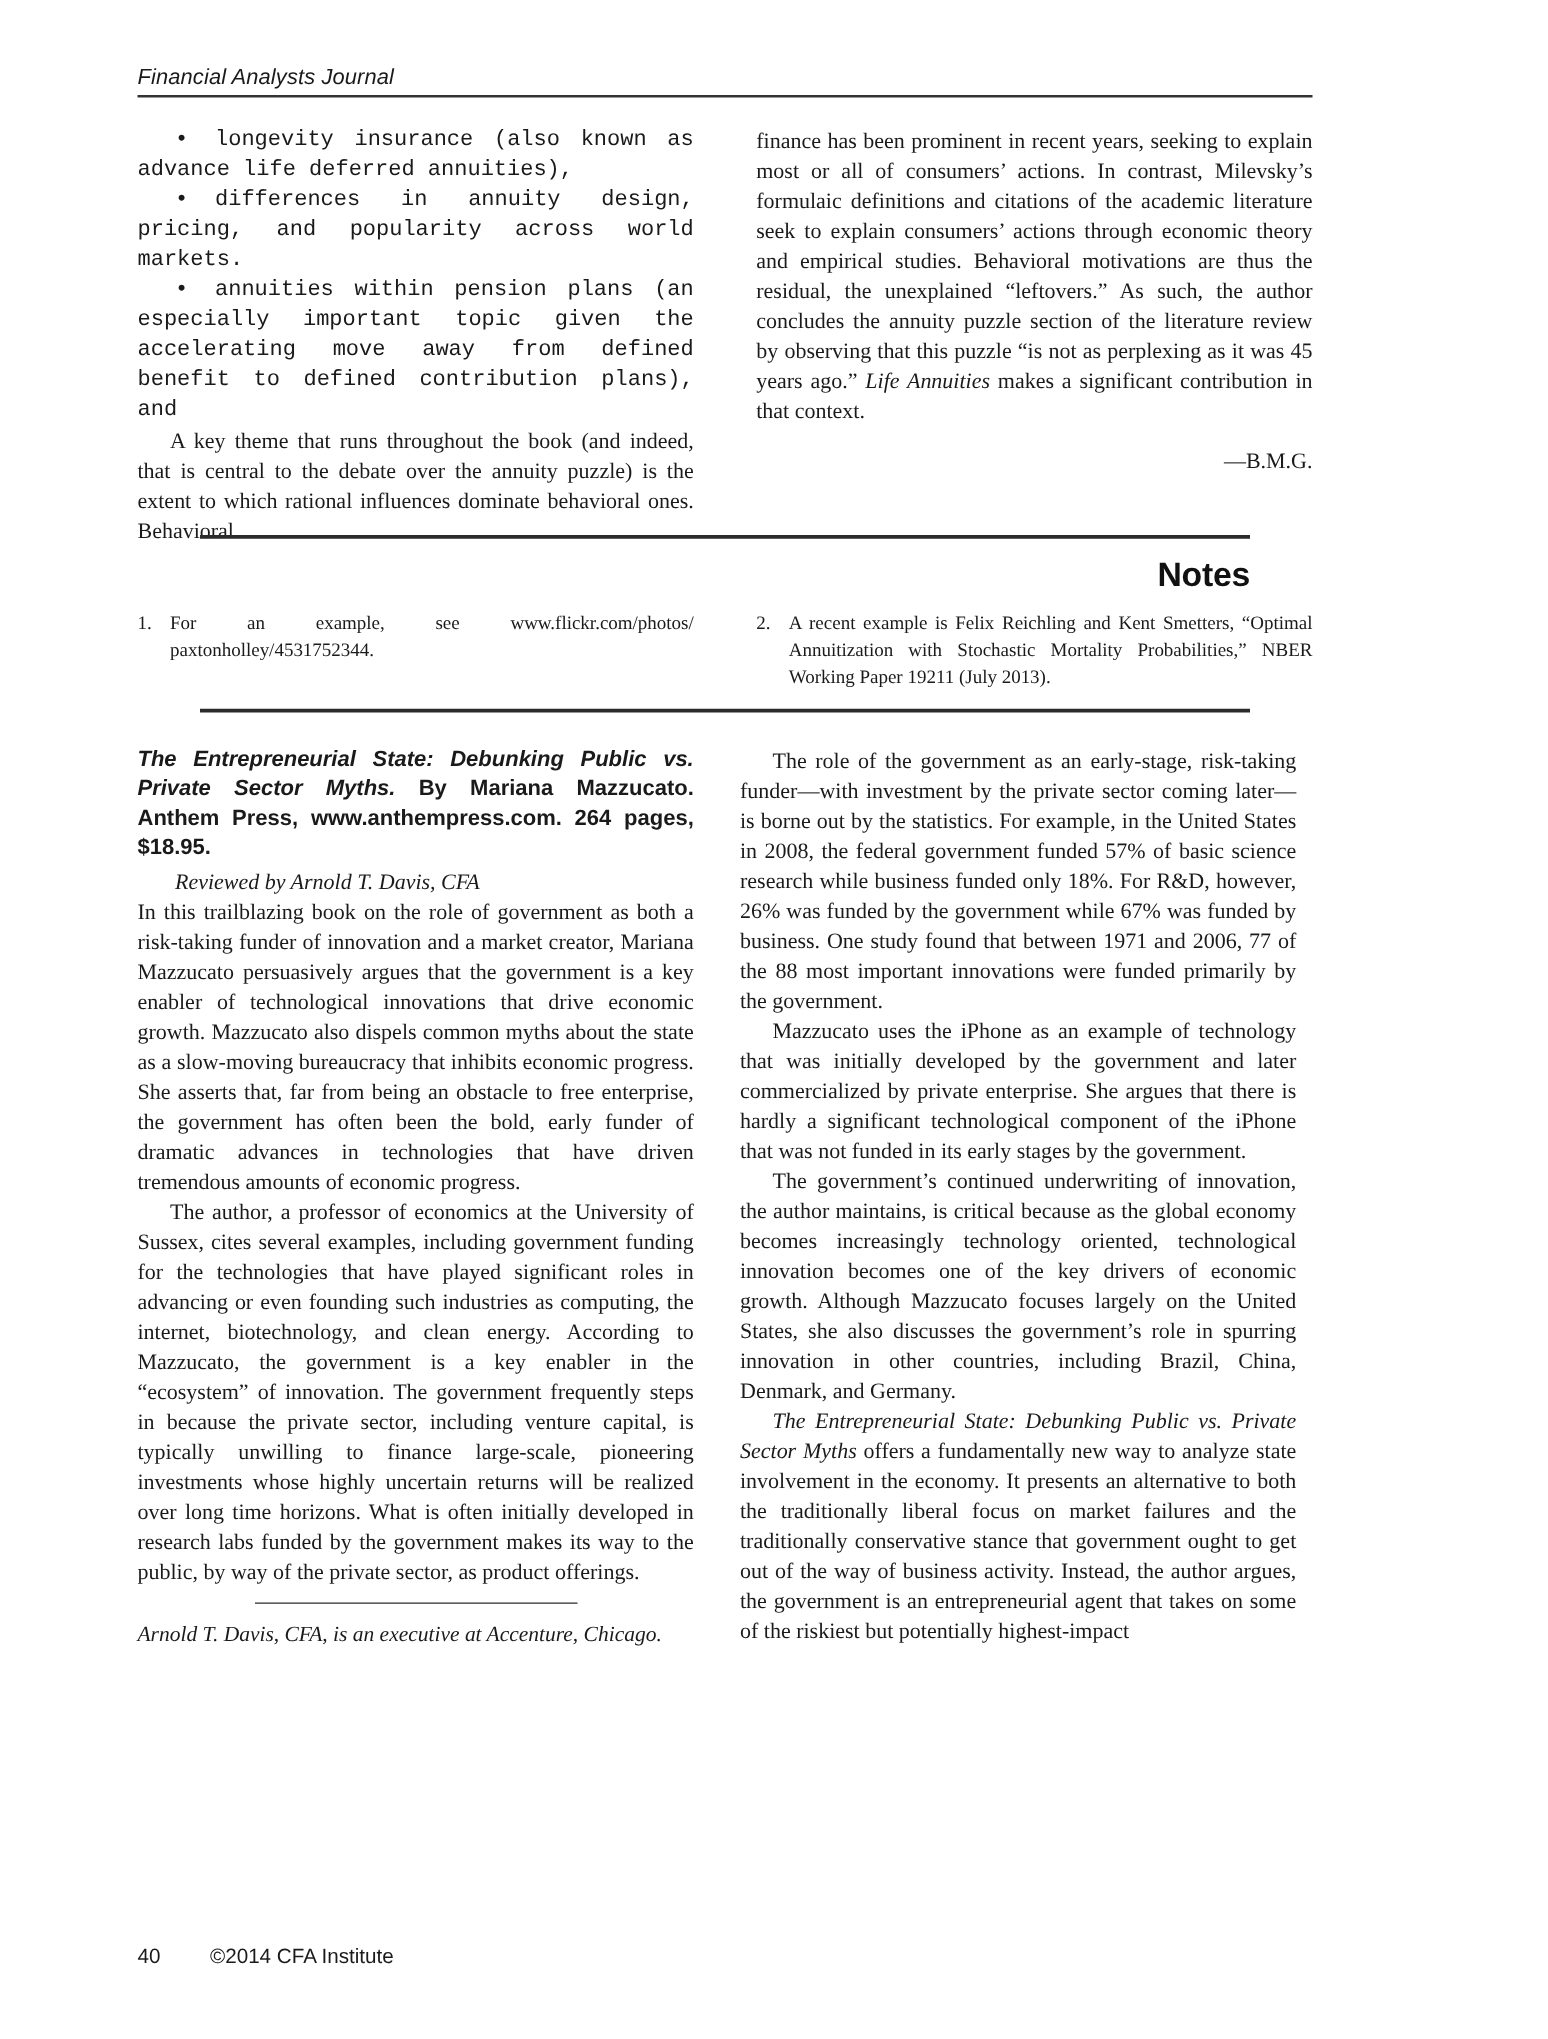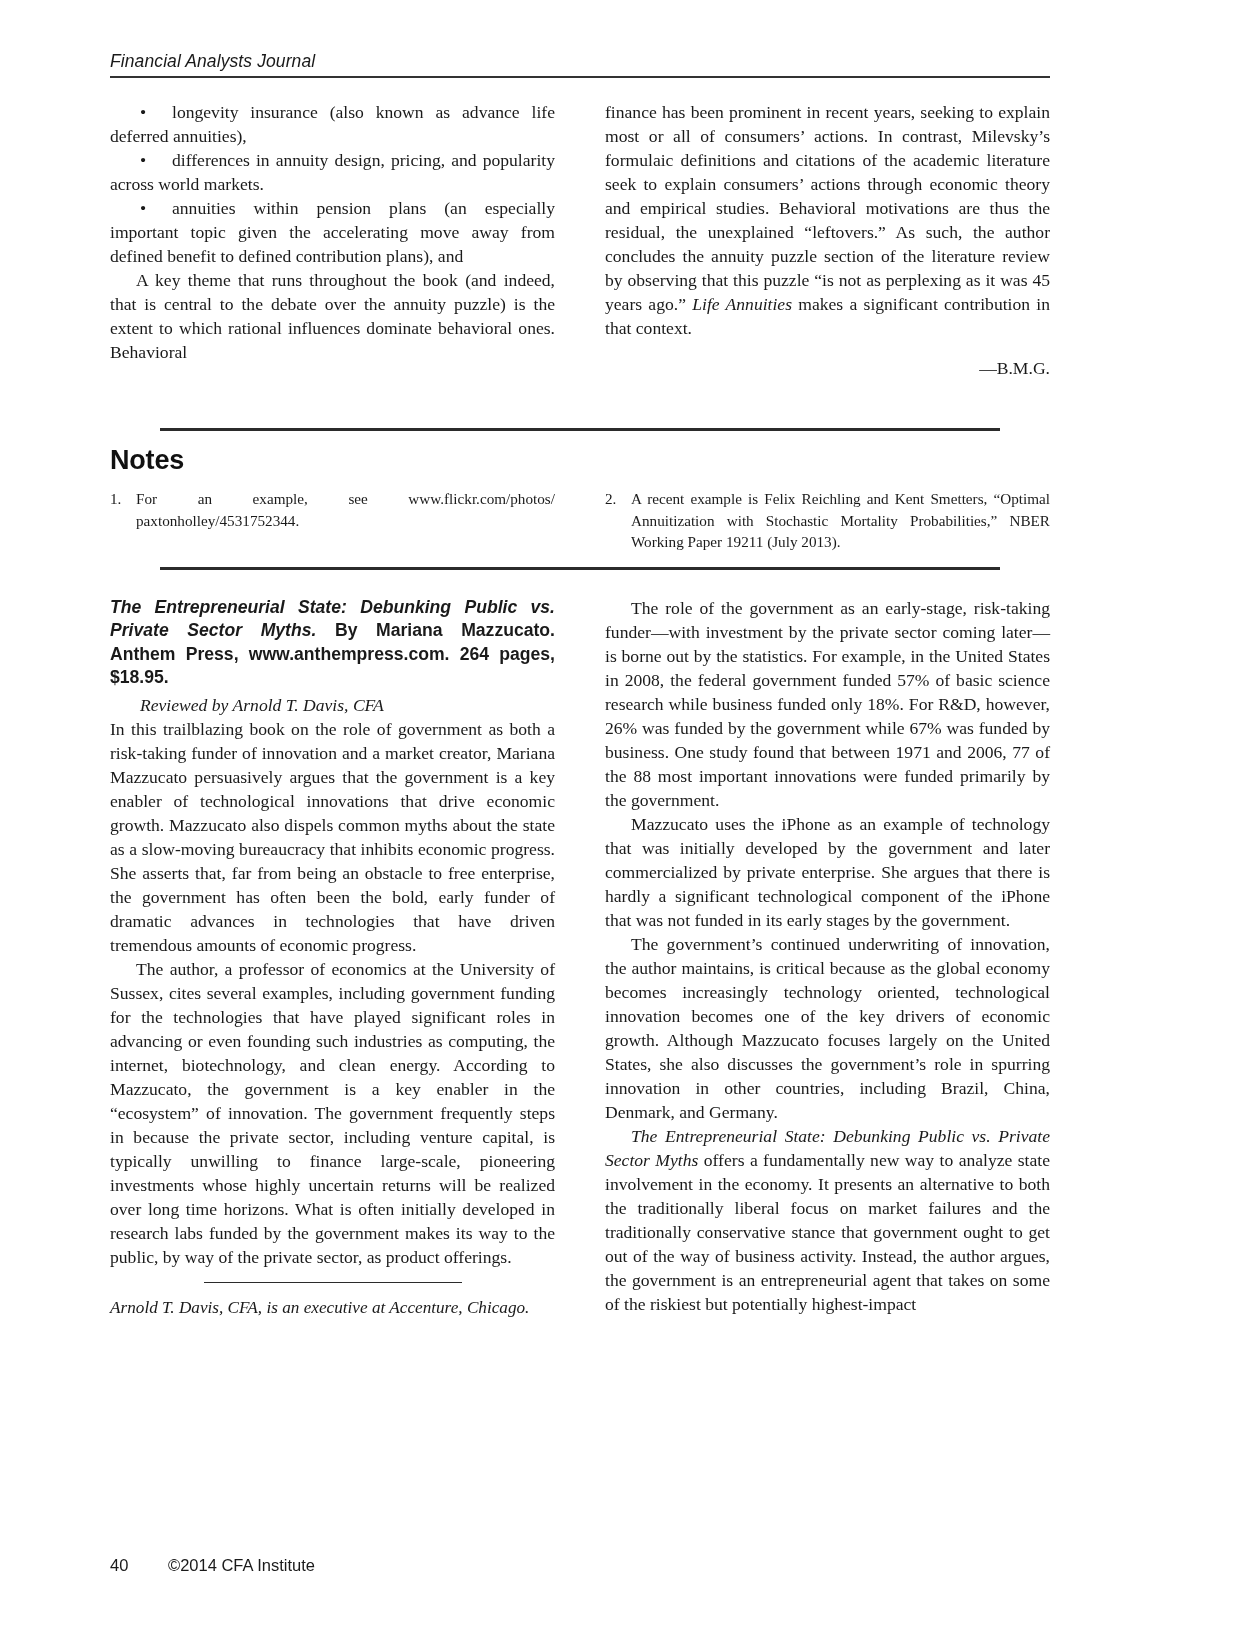--- a/index.html
+++ b/index.html
@@ -65,20 +65,21 @@
     text-align: justify;
     text-justify: inter-word;
     hyphens: manual;
   }
   p.indent { text-indent: 26px; }
   p.noindent { text-indent: 0; }
 
   .bullet-item {
     display: block;
     text-indent: 0;
+    font-family: Liberation Mono, monospace;
   }
   .bullet-item .bl {
     display: inline-block;
     width: 62px;
     text-indent: 0;
     padding-left: 30px;
     box-sizing: border-box;
   }
 
   .sig {
@@ -100,20 +101,21 @@
     width: 840px;
   }
   .notes-head {
     font-family: "Liberation Sans", "DejaVu Sans", sans-serif;
     font-weight: bold;
     font-size: 27px;
     color: #111111;
     margin-top: 14px;
     margin-left: -50px;
     letter-spacing: -0.2px;
+    text-align: right;
   }
   .notes-cols {
     margin-top: 12px;
     margin-left: -50px;
     width: 940px;
     display: flex;
     gap: 50px;
   }
   .note-col { width: 445px; }
   .note {
@@ -137,21 +139,21 @@
     border-top: 3px solid #2b2b2b;
   }
 
   
   .review {
     position: absolute;
     left: 110px;
     top: 596px;
     width: 940px;
     display: flex;
-    gap: 50px;
+    gap: 37px;
   }
   .review .col { width: 445px; }
 
   .booktitle {
     font-family: "Liberation Sans", "DejaVu Sans", sans-serif;
     font-weight: bold;
     font-size: 17.6px;
     line-height: 1.33;
     text-align: justify;
     margin: 0;

